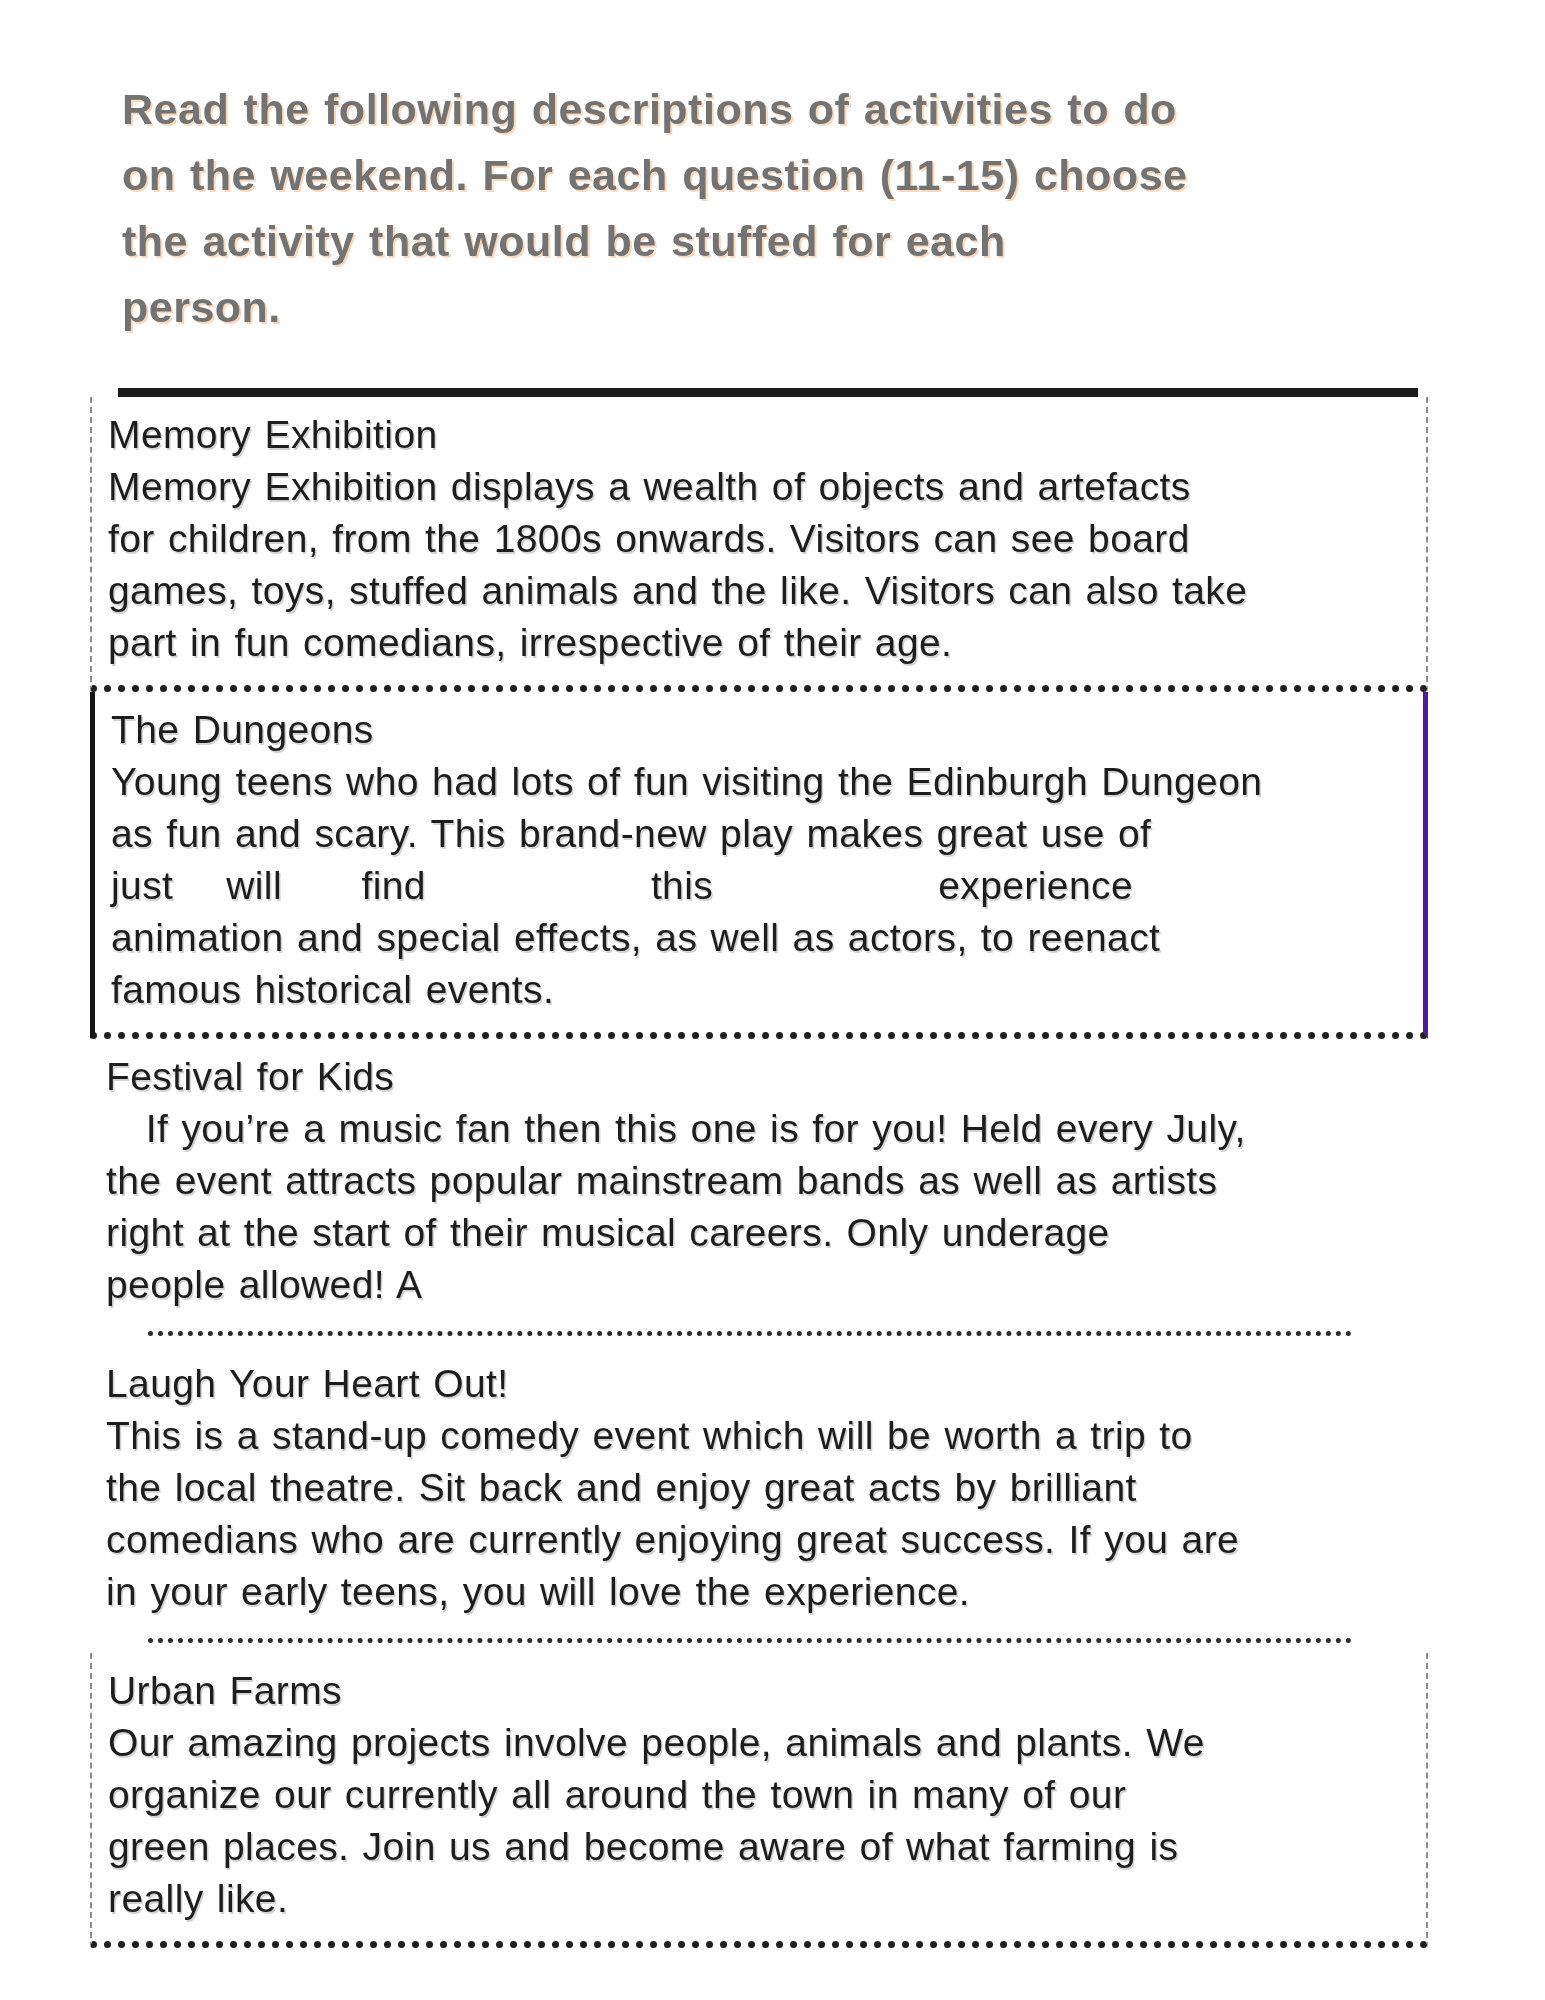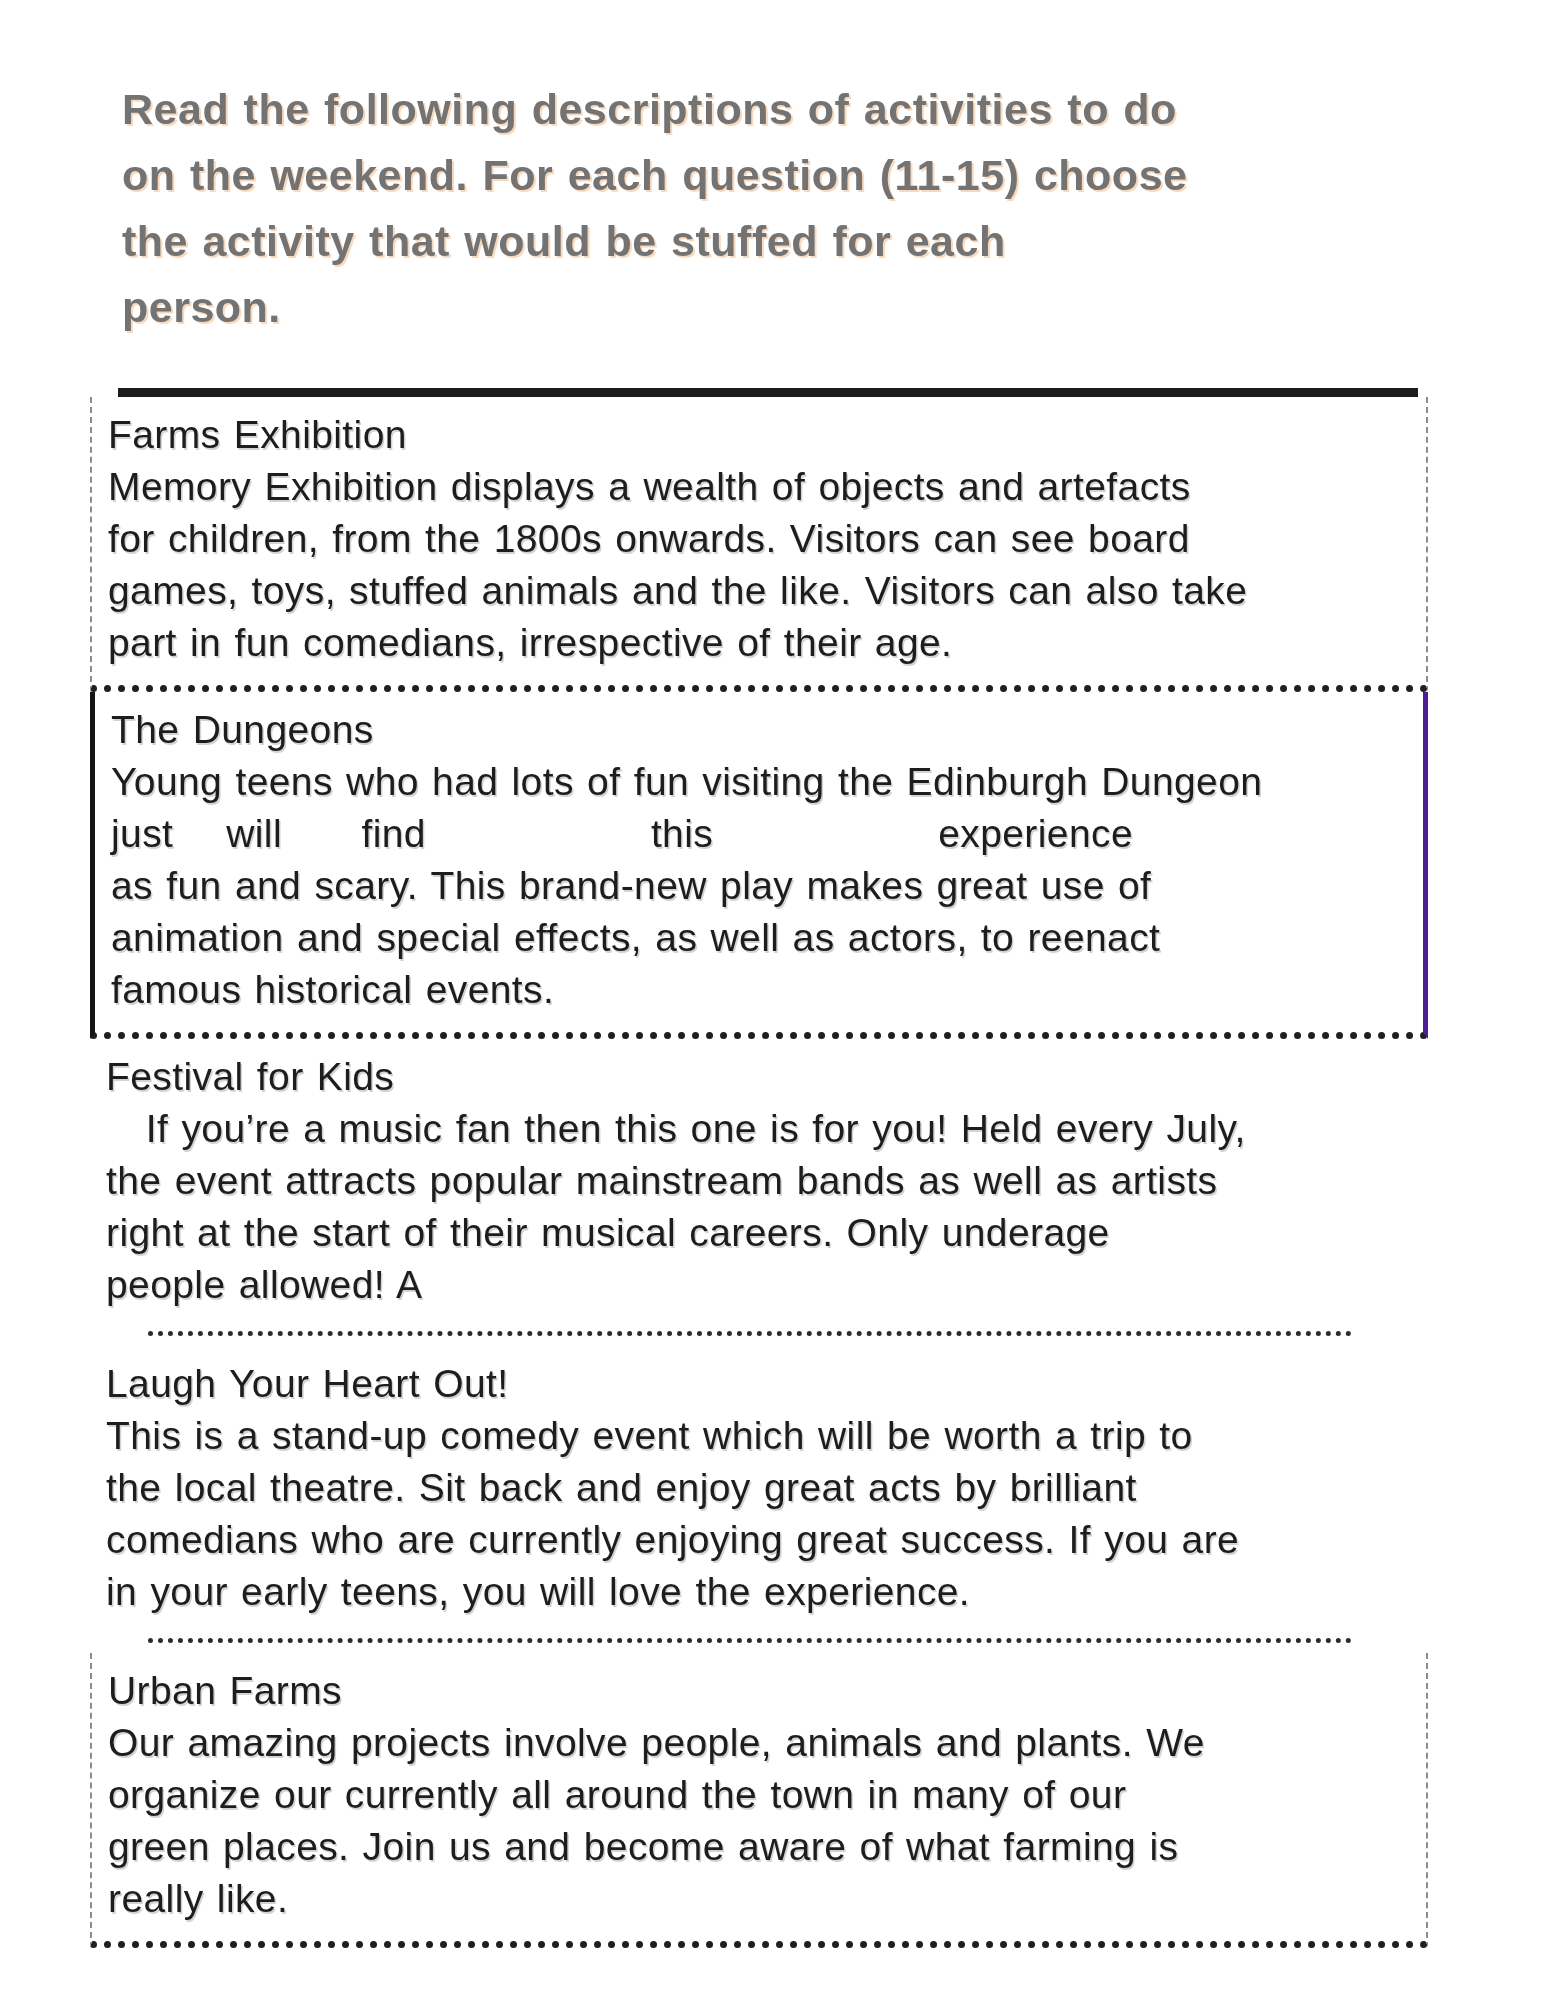--- a/index.html
+++ b/index.html
@@ -69,31 +69,31 @@
     <div class="hline">Read the following descriptions of activities to do</div>
     <div class="hline">on the weekend. For each question (11-15) choose</div>
     <div class="hline">the activity that would be stuffed for each</div>
     <div class="hline">person.</div>
   </div>
 
   <div class="top-rule"></div>
 
   <div class="content" id="activity-list">
       <section class="box dashed">
-        <div class="box-title">Farms Exhibition</div>
+        <div class="box-title">Memory Exhibition</div>
         <div class="line">Memory Exhibition displays a wealth of objects and artefacts</div>
         <div class="line">for children, from the 1800s onwards. Visitors can see board</div>
         <div class="line">games, toys, stuffed animals and the like. Visitors can also take</div>
         <div class="line">part in fun comedians, irrespective of their age.</div>
       </section>
       <section class="box solid">
         <div class="box-title">The Dungeons</div>
         <div class="line">Young teens who had lots of fun visiting the Edinburgh Dungeon</div>
+        <div class="line">as fun and scary. This brand-new play makes great use of</div>
         <div class="line">just    will      find                 this                 experience</div>
-        <div class="line">as fun and scary. This brand-new play makes great use of</div>
         <div class="line">animation and special effects, as well as actors, to reenact</div>
         <div class="line">famous historical events.</div>
       </section>
       <section class="box plain">
         <div class="box-title">Festival for Kids</div>
         <div class="line">   If you’re a music fan then this one is for you! Held every July,</div>
         <div class="line">the event attracts popular mainstream bands as well as artists</div>
         <div class="line">right at the start of their musical careers. Only underage</div>
         <div class="line">people allowed! A</div>
       </section>

